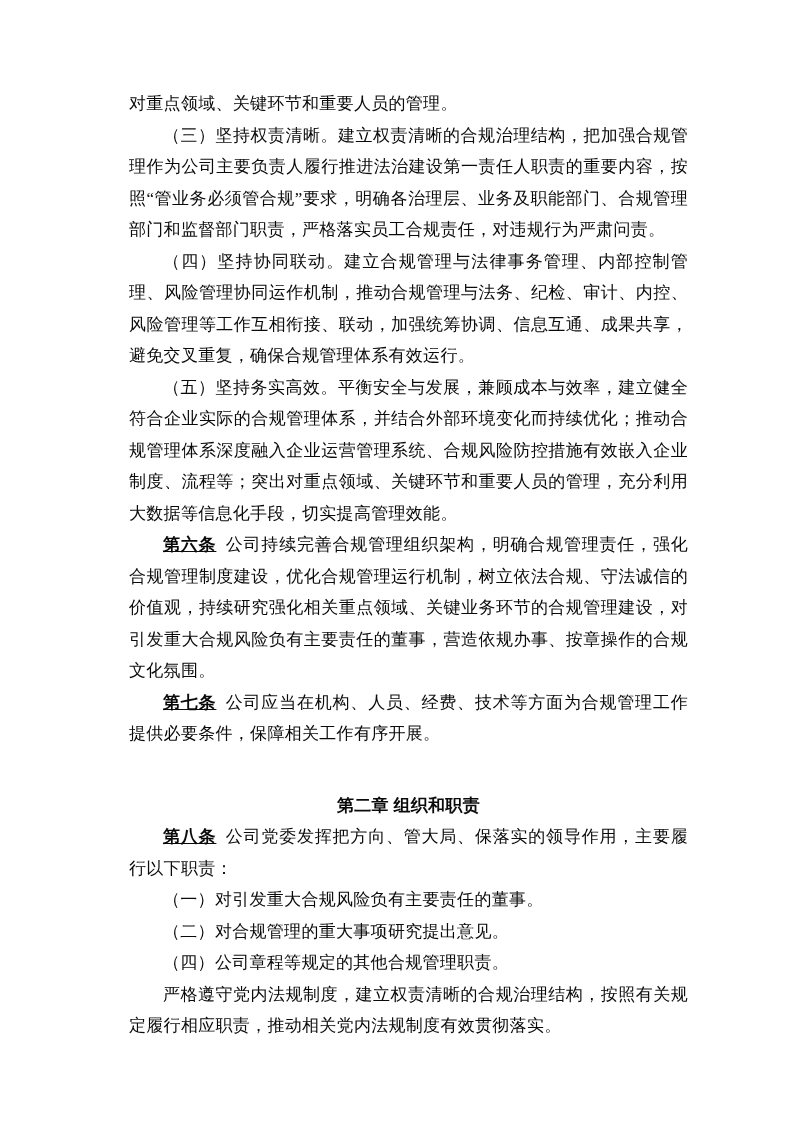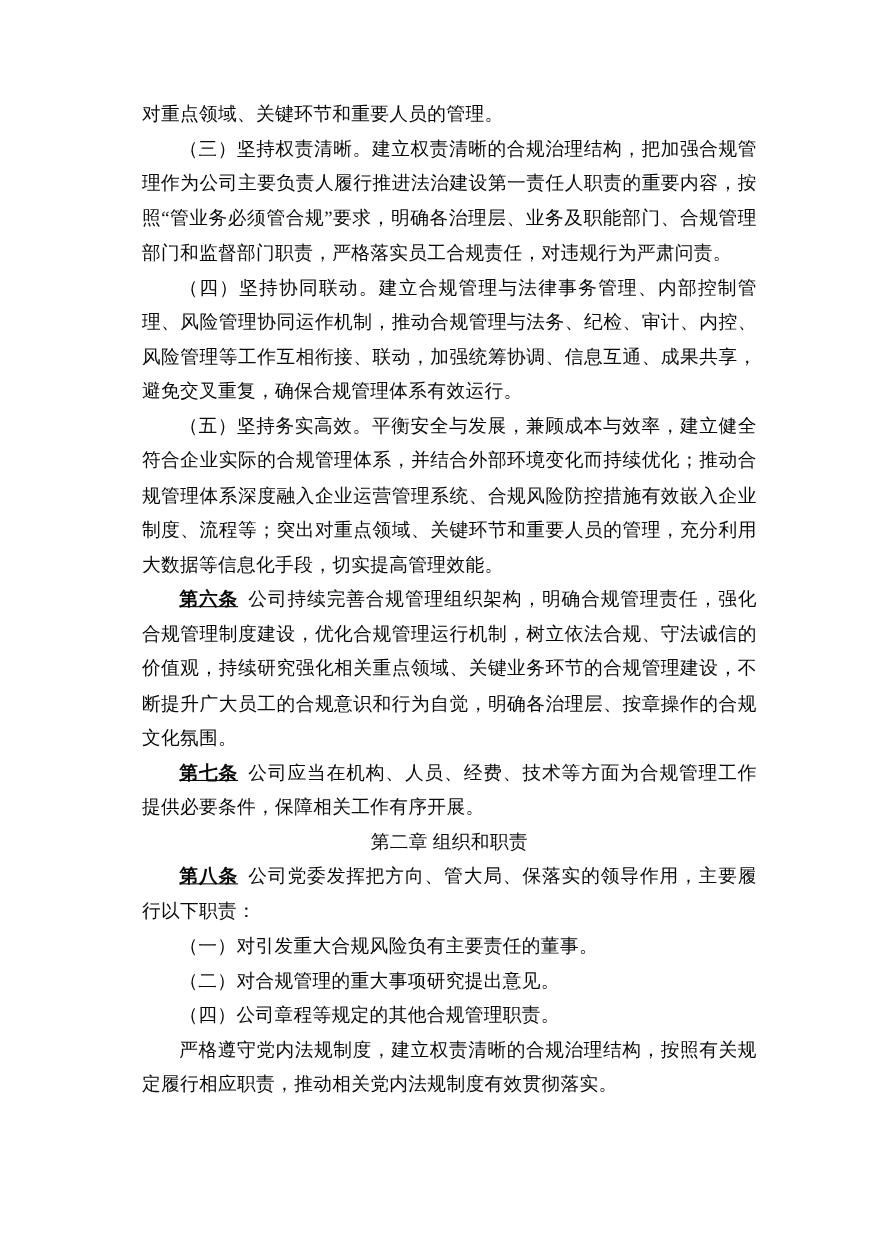--- a/index.html
+++ b/index.html
@@ -33,21 +33,22 @@
     text-indent: 2em;
     word-break: break-all;
   }
   .content p.no-indent {
     text-indent: 0;
   }
   .content p.chapter-heading {
     text-indent: 0;
     text-align: right;
     text-align-last: center;
-    font-weight: normal;
+    font-weight: bold;
+    margin-top: 40px;
   }
   .article-label {
     font-weight: bold;
     margin-right: 0.55em;
     text-decoration: underline;
   }
 </style>
 </head>
 <body>
 
@@ -55,21 +56,21 @@
   <div class="content">
 
     <p class="no-indent">对重点领域、关键环节和重要人员的管理。</p>
 
     <p>（三）坚持权责清晰。建立权责清晰的合规治理结构，把加强合规管理作为公司主要负责人履行推进法治建设第一责任人职责的重要内容，按照“管业务必须管合规”要求，明确各治理层、业务及职能部门、合规管理部门和监督部门职责，严格落实员工合规责任，对违规行为严肃问责。</p>
 
     <p>（四）坚持协同联动。建立合规管理与法律事务管理、内部控制管理、风险管理协同运作机制，推动合规管理与法务、纪检、审计、内控、风险管理等工作互相衔接、联动，加强统筹协调、信息互通、成果共享，避免交叉重复，确保合规管理体系有效运行。</p>
 
     <p>（五）坚持务实高效。平衡安全与发展，兼顾成本与效率，建立健全符合企业实际的合规管理体系，并结合外部环境变化而持续优化；推动合规管理体系深度融入企业运营管理系统、合规风险防控措施有效嵌入企业制度、流程等；突出对重点领域、关键环节和重要人员的管理，充分利用大数据等信息化手段，切实提高管理效能。</p>
 
-    <p><span class="article-label">第六条</span><span>公司持续完善合规管理组织架构，明确合规管理责任，强化合规管理制度建设，优化合规管理运行机制，树立依法合规、守法诚信的价值观，持续研究强化相关重点领域、关键业务环节的合规管理建设，不断提升广大员工的合规意识和行为自觉，明确各治理层、按章操作的合规文化氛围。</span></p>
+    <p><span class="article-label">第六条</span><span>公司持续完善合规管理组织架构，明确合规管理责任，强化合规管理制度建设，优化合规管理运行机制，树立依法合规、守法诚信的价值观，持续研究强化相关重点领域、关键业务环节的合规管理建设，对引发重大合规风险负有主要责任的董事，营造依规办事、按章操作的合规文化氛围。</span></p>
 
     <p><span class="article-label">第七条</span><span>公司应当在机构、人员、经费、技术等方面为合规管理工作提供必要条件，保障相关工作有序开展。</span></p>
 
     <p class="chapter-heading">第二章 组织和职责</p>
 
     <p><span class="article-label">第八条</span><span>公司党委发挥把方向、管大局、保落实的领导作用，主要履行以下职责：</span></p>
 
     <p>（一）对引发重大合规风险负有主要责任的董事。</p>
 
     <p>（二）对合规管理的重大事项研究提出意见。</p>

